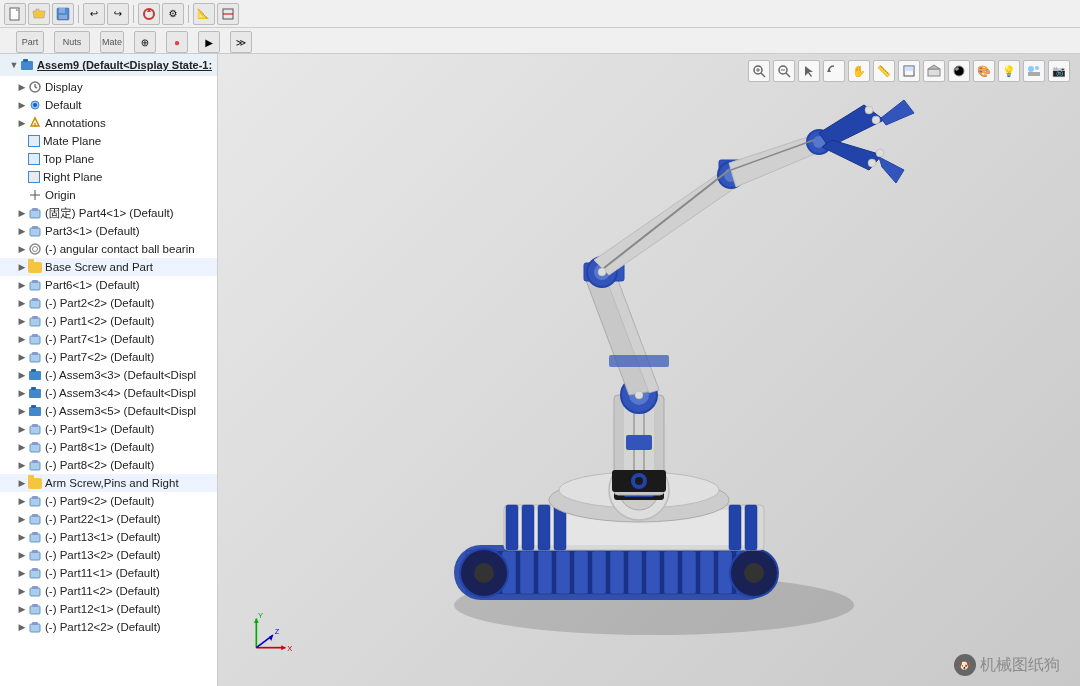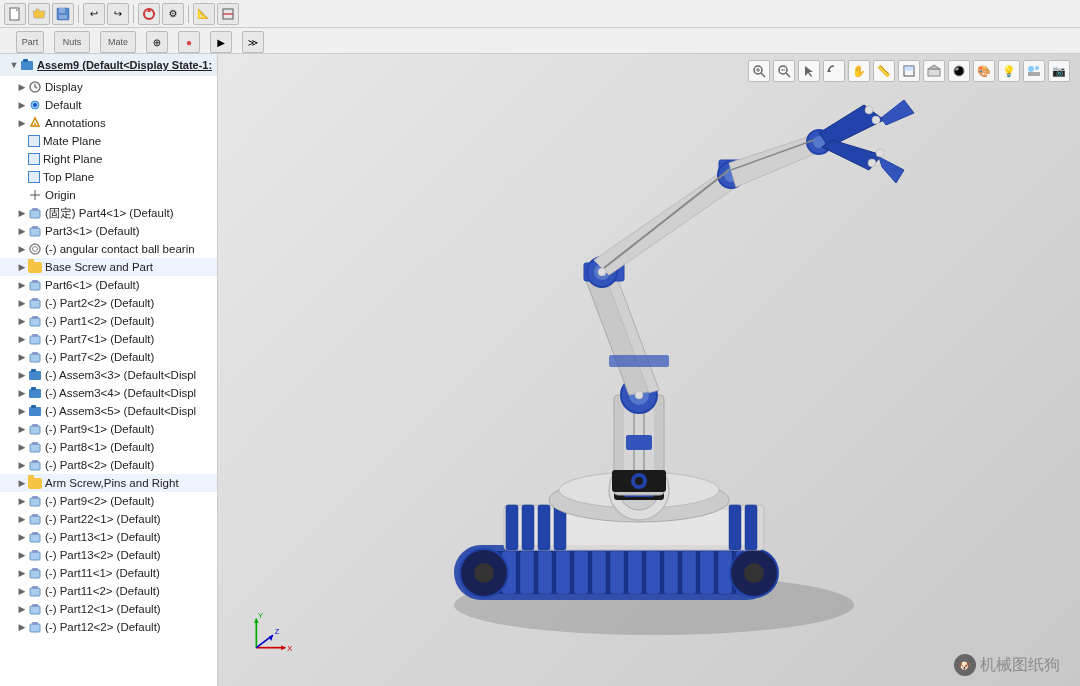--- a/index.html
+++ b/index.html
@@ -200,21 +200,21 @@
     <svg width="14" height="14" viewBox="0 0 14 14">
         <rect x="2" y="2" width="10" height="10" fill="none" stroke="#555" stroke-width="1"></rect>
         <line x1="2" y1="7" x2="12" y2="7" stroke="#cc0000" stroke-width="1"></line>
       </svg>
   </div>
 </div>
 
 <div class="second-toolbar">
   <div class="toolbar-btn" style="width:28px; font-size:9px; color:#555;">Part</div>
   <div class="toolbar-btn" style="width:36px; font-size:9px; color:#555;">Nuts</div>
-  <div class="toolbar-btn" style="width:36px; font-size:9px; color:#555;">Mate</div>
+  <div class="toolbar-btn" style="width:24px; font-size:9px; color:#555;">Mate</div>
   <div class="toolbar-btn">⊕</div>
   <div class="toolbar-btn" style="color:#d44;">●</div>
   <div class="toolbar-btn">▶</div>
   <div class="toolbar-btn">≫</div>
 </div>
 
 <div class="main-content">
 
   <div class="left-panel">
 
@@ -260,27 +260,27 @@
 
       <div class="tree-item indent-1">
         <div class="tree-arrow" style="width:12px;"></div>
         <div class="plane-icon"></div>
         <span>Mate Plane</span>
       </div>
 
       <div class="tree-item indent-1">
         <div class="tree-arrow" style="width:12px;"></div>
         <div class="plane-icon"></div>
-        <span>Right Plane</span>
+        <span>Top Plane</span>
       </div>
 
       <div class="tree-item indent-1">
         <div class="tree-arrow" style="width:12px;"></div>
         <div class="plane-icon"></div>
-        <span>Top Plane</span>
+        <span>Right Plane</span>
       </div>
 
       <div class="tree-item indent-1">
         <div class="tree-arrow" style="width:12px;"></div>
         <svg width="14" height="14" viewBox="0 0 14 14" style="margin-right:3px; flex-shrink:0;">
             <line x1="7" y1="2" x2="7" y2="12" stroke="#555" stroke-width="1"></line>
             <line x1="2" y1="7" x2="12" y2="7" stroke="#555" stroke-width="1"></line>
           </svg>
         <span>Origin</span>
       </div>

